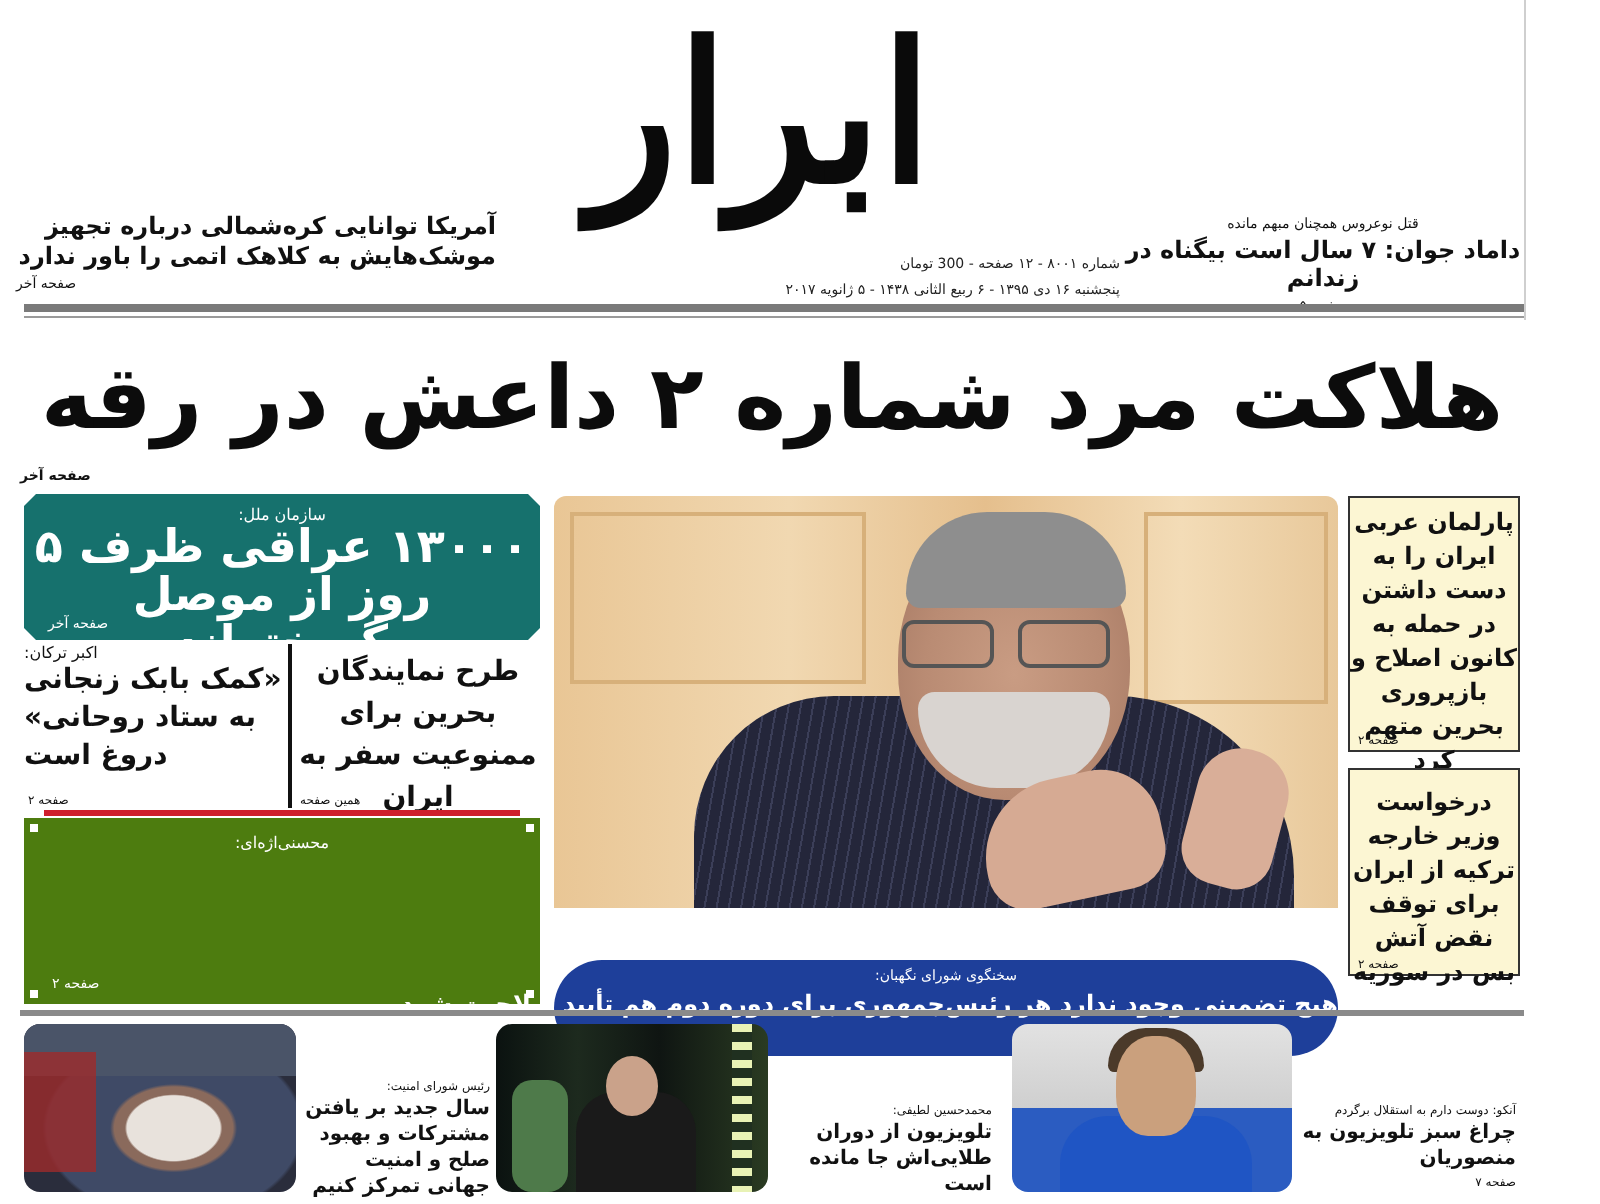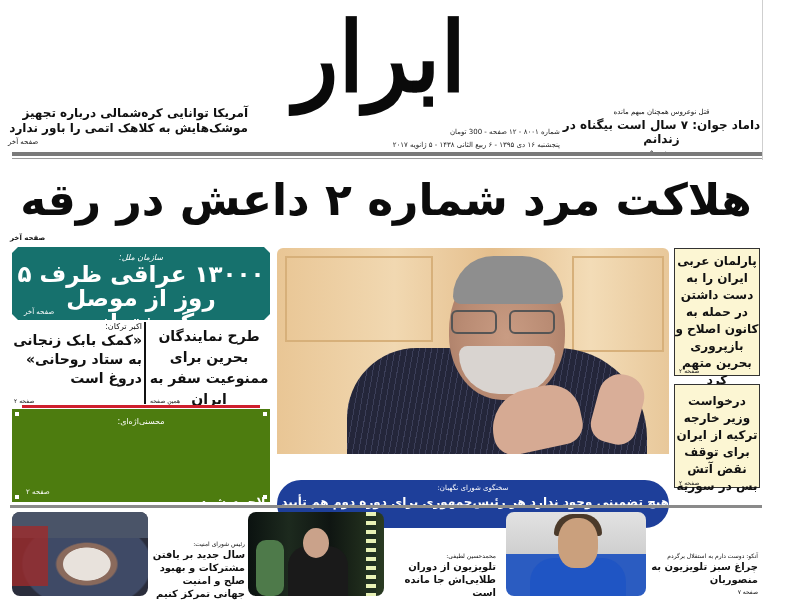--- a/index.html
+++ b/index.html
@@ -24,26 +24,26 @@
 
   .rule-thick { height: 4px; background:#7a7a7a; }
   .rule-thin { height: 1px; background:#9a9a9a; }
 
   
   .main-headline { left: 8px; top: 168px; width: 756px; text-align: center; font-size: 44px; font-weight: 900; line-height: 64px; letter-spacing: 1px; color:#0c0c0c; }
   .main-hl-page { left: 10px; top: 234px; font-size: 7px; font-weight: bold; }
 
   
   .teal { left: 12px; top: 247px; width: 258px; height: 73px; background:#16716d; color:#fff; text-align:center; clip-path: polygon(6px 0, calc(100% - 6px) 0, 100% 6px, 100% calc(100% - 6px), calc(100% - 6px) 100%, 6px 100%, 0 calc(100% - 6px), 0 6px); }
-  .teal .kicker { font-size: 8px; margin-top: 6px; font-style: italic; }
+  .teal .kicker { font-size: 8px; margin-top: 6px; }
   .teal .h { font-size: 23px; font-weight: bold; line-height: 24px; }
   .teal .pg { position:absolute; left: 12px; bottom: 4px; font-size: 7px; }
 
   
-  .mid-left { left: 12px; top: 322px; width: 130px; height: 82px; text-align: right; }
+  .mid-left { left: 12px; top: 322px; width: 130px; height: 82px; text-align: left; }
   .mid-left .kicker { font-size: 8px; }
   .mid-left .h { font-size: 14px; font-weight: 900; line-height: 19px; }
   .mid-left .pg { position:absolute; left: 2px; bottom: 0; font-size: 6px; }
   .vdiv { left: 144px; top: 322px; width: 2px; height: 82px; background:#111; }
   .mid-right { left: 148px; top: 322px; width: 122px; height: 82px; text-align: center; }
   .mid-right .h { font-size: 14px; font-weight: 900; line-height: 21px; margin-top: 4px; }
   .mid-right .pg { position:absolute; left: 2px; bottom: 0; font-size: 6px; }
 
   
   .red-box { left: 12px; top: 409px; width: 258px; height: 93px; background:#4d7c0f; color:#fff; text-align:center; }

